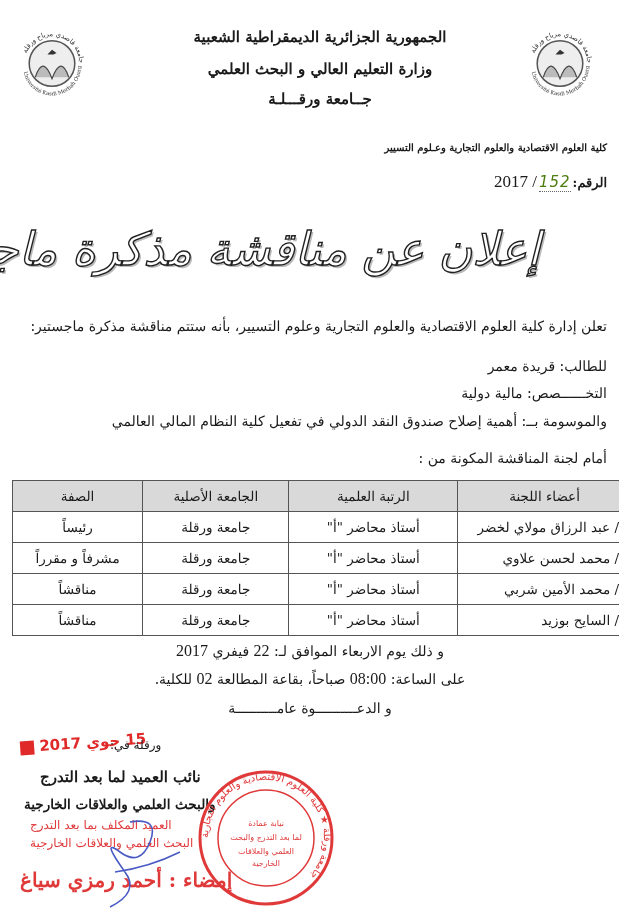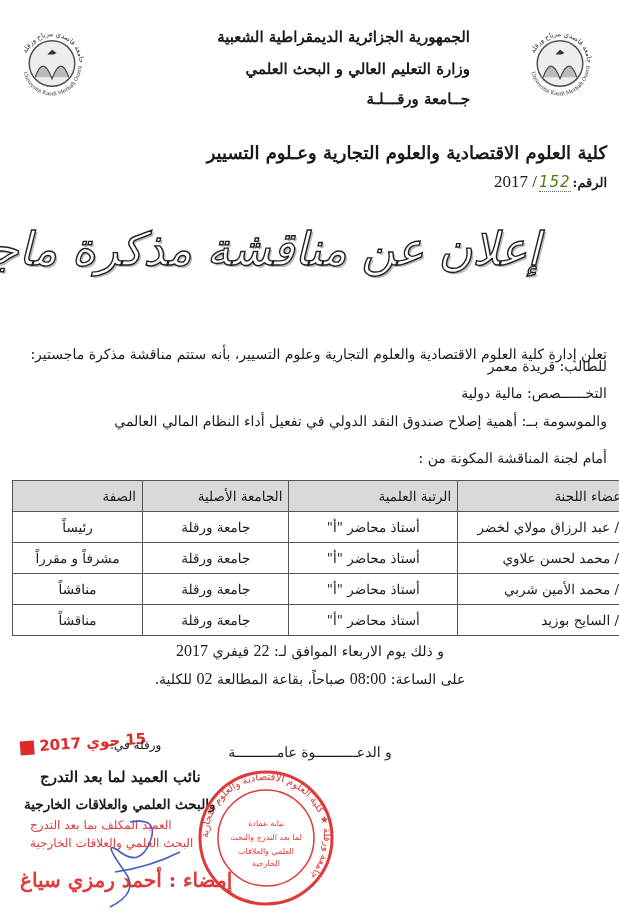--- a/index.html
+++ b/index.html
@@ -9,65 +9,65 @@
       font-family: "DejaVu Serif", "Liberation Serif", serif;
       color:#1a1a1a;
     }
     .abs { position:absolute; }
     .rtl { direction:rtl; unicode-bidi:embed; }
 
     
     .logo { width:76px; height:76px; top:24px; }
     .logo svg { width:100%; height:100%; }
 
-    .hdr-line { left:150px; width:320px; font-size:15px; font-weight:bold; white-space:nowrap; }
-
-    .faculty { right:12px; top:142px; font-size:18px; font-weight:bold; white-space:nowrap; }
+    .hdr-line { left:160px; width:320px; text-align:center; font-size:15px; font-weight:bold; white-space:nowrap; }
+
+    .faculty { right:12px; top:142px; font-size:10px; font-weight:bold; white-space:nowrap; }
     .ref { right:12px; top:172px; font-size:14px; white-space:nowrap; display:flex; align-items:baseline; gap:2px; }
     .ref .lbl { font-weight:bold; font-size:13px;text-align:right; }
     .ref .hand { color:#4d7c0f; font-style:italic; font-family:"DejaVu Sans", sans-serif; font-size:15px; letter-spacing:1px; border-bottom:1px dotted #666; }
     .ref .year { font-family:"Liberation Serif", serif; font-size:17px;margin-left:32px; }
 
     .title {
       left:60px; width:480px; top:222px; text-align:center;
       font-size:46px; font-style:italic; white-space:nowrap;
       color:#ffffff;
       -webkit-text-stroke:1.4px #222;
       text-shadow: 2px 2px 0 #bbb;
       font-family:"DejaVu Serif", serif;
       letter-spacing:2px;
     }
 
     .body-line { right:12px; font-size:14px; white-space:nowrap; }
-    .b1 { top:346px; }
+    .b1 { top:318px; }
     .b2 { top:358px; }
     .b3 { top:385px; }
     .b4 { top:412px; }
     .b5 { top:450px; }
 
     table.committee {
       position:absolute; left:12px; top:480px; width:620px;
       border-collapse:collapse; direction:rtl;
       font-size:13.5px;
     }
     table.committee th, table.committee td {
       border:1px solid #555; height:30px; padding:0 6px; white-space:nowrap;
     }
-    table.committee th { background:#d9d9d9; font-weight:normal; text-align:right; }
+    table.committee th { background:#d9d9d9; font-weight:normal; text-align:center; }
     table.committee td { text-align:center; }
     table.committee td.name { text-align:right; }
     table.committee th.c1, table.committee td.c1 { width:158px; }
     table.committee th.c2, table.committee td.c2 { width:153px; }
     table.committee th.c3, table.committee td.c3 { width:131px; }
     table.committee th.c4, table.committee td.c4 { width:115px; }
 
     .after { left:120px; width:380px; text-align:center; font-size:14px; white-space:nowrap; }
     .a1 { top:642px; }
     .a2 { top:670px; }
-    .a3 { top:700px;margin-top:44px; }
+    .a3 { top:700px; }
     .num { font-family:"Liberation Serif", serif; font-size:16px; }
 
     .place { left:110px; top:738px; font-size:12px; white-space:nowrap; }
     .date-stamp { left:20px; top:734px; color:#e02a2a; font-weight:bold; font-family:"DejaVu Sans", sans-serif; font-size:15px; white-space:nowrap; transform:rotate(-4deg); }
     .date-stamp .box { display:inline-block; width:14px; height:14px; background:#e02a2a; vertical-align:middle; }
     .sig1 { left:40px; top:768px; font-size:15px; font-weight:bold; white-space:nowrap; }
     .sig2 { left:24px; top:796px; font-size:13.5px; font-weight:bold; white-space:nowrap; }
     .stampt { color:#e0393a; font-size:12px; white-space:nowrap; }
     .st1 { left:30px; top:818px; }
     .st2 { left:30px; top:836px; }
@@ -119,21 +119,21 @@
 <div class="abs body-line b2 rtl">
   <span>للطالب:</span>
   <span>قريدة معمر</span>
 </div>
 <div class="abs body-line b3 rtl">
   <span>التخــــــصص:</span>
   <span>مالية دولية</span>
 </div>
 <div class="abs body-line b4 rtl" style="right:12px; left:60px; white-space:normal; text-align:right; line-height:18px;">
   <span>والموسومة بــ:</span>
-  <span>أهمية إصلاح صندوق النقد الدولي في تفعيل أداء النظام المالي</span>
+  <span>أهمية إصلاح صندوق النقد الدولي في تفعيل كلية النظام المالي</span>
   <span>العالمي</span>
 </div>
 <div class="abs body-line b5 rtl">أمام لجنة المناقشة المكونة من :</div>
 
 <table class="committee">
   <thead>
     <tr>
       <th class="c1">أعضاء اللجنة</th>
       <th class="c2">الرتبة العلمية</th>
       <th class="c3">الجامعة الأصلية</th>

